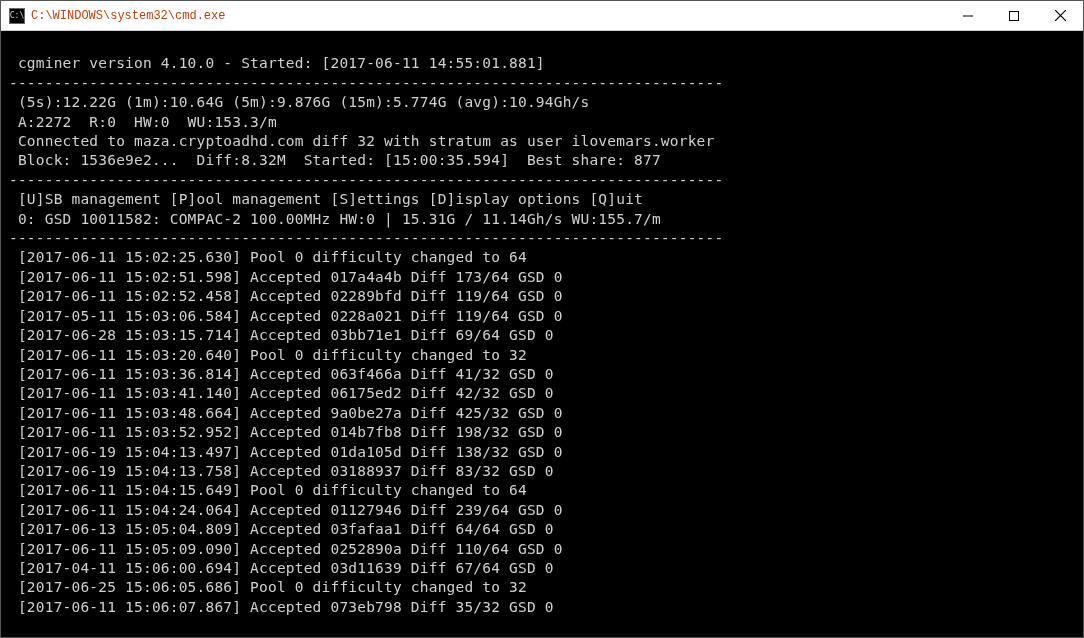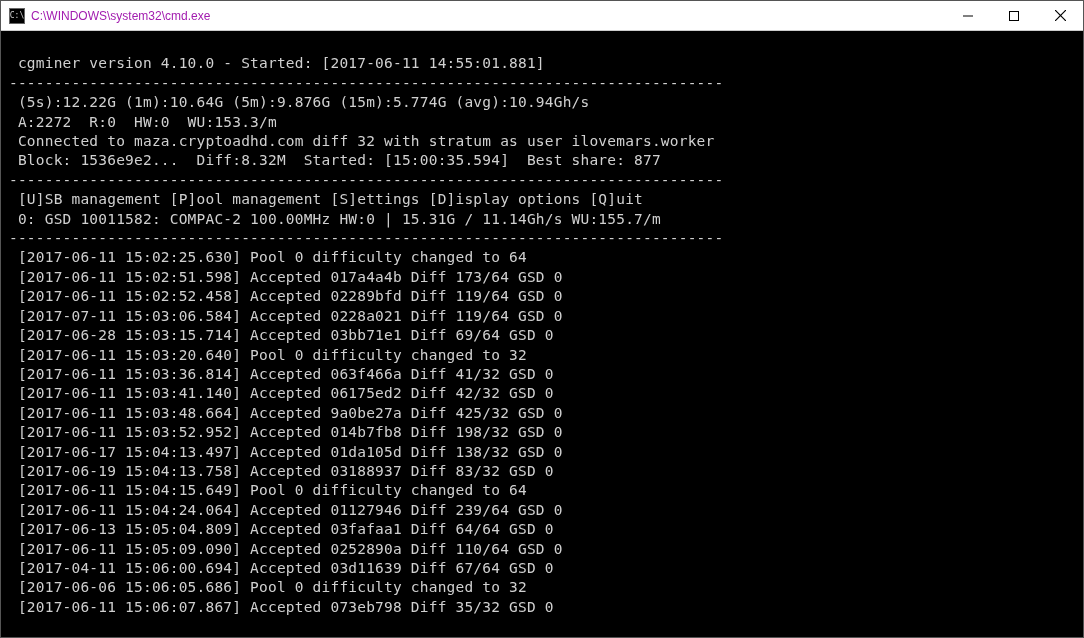--- a/index.html
+++ b/index.html
@@ -37,23 +37,23 @@
     border: 1px solid #666;
     position: relative;
     display: inline-flex;
     align-items: center;
     justify-content: center;
     font-size: 8px;
     color: #ccc;
     font-family: monospace;
   }
   .titlebar-title {
-    font-family: Liberation Sans, sans-serif;
+    font-family: Liberation Mono, monospace;
     font-size: 12px;
-    color: #a21caf;
+    color: #c2410c;
     flex: 1;
   }
   .titlebar-buttons {
     display: flex;
     height: 100%;
   }
   .titlebar-btn {
     width: 46px;
     height: 100%;
     display: flex;
@@ -113,30 +113,30 @@
 <span class="line"> A:2272  R:0  HW:0  WU:153.3/m</span>
 <span class="line"> Connected to maza.cryptoadhd.com diff 32 with stratum as user ilovemars.worker</span>
 <span class="line"> Block: 1536e9e2...  Diff:8.32M  Started: [15:00:35.594]  Best share: 877</span>
 <span class="line">--------------------------------------------------------------------------------</span>
 <span class="line"> [U]SB management [P]ool management [S]ettings [D]isplay options [Q]uit</span>
 <span class="line"> 0: GSD 10011582: COMPAC-2 100.00MHz HW:0 | 15.31G / 11.14Gh/s WU:155.7/m</span>
 <span class="line">--------------------------------------------------------------------------------</span>
 <span class="line"> [2017-06-11 15:02:25.630] Pool 0 difficulty changed to 64</span>
 <span class="line"> [2017-06-11 15:02:51.598] Accepted 017a4a4b Diff 173/64 GSD 0</span>
 <span class="line"> [2017-06-11 15:02:52.458] Accepted 02289bfd Diff 119/64 GSD 0</span>
-<span class="line"> [2017-07-11 15:03:06.584] Accepted 0228a021 Diff 119/64 GSD 0</span>
+<span class="line"> [2017-05-11 15:03:06.584] Accepted 0228a021 Diff 119/64 GSD 0</span>
 <span class="line"> [2017-06-28 15:03:15.714] Accepted 03bb71e1 Diff 69/64 GSD 0</span>
 <span class="line"> [2017-06-11 15:03:20.640] Pool 0 difficulty changed to 32</span>
 <span class="line"> [2017-06-11 15:03:36.814] Accepted 063f466a Diff 41/32 GSD 0</span>
 <span class="line"> [2017-06-11 15:03:41.140] Accepted 06175ed2 Diff 42/32 GSD 0</span>
 <span class="line"> [2017-06-11 15:03:48.664] Accepted 9a0be27a Diff 425/32 GSD 0</span>
 <span class="line"> [2017-06-11 15:03:52.952] Accepted 014b7fb8 Diff 198/32 GSD 0</span>
-<span class="line"> [2017-06-17 15:04:13.497] Accepted 01da105d Diff 138/32 GSD 0</span>
+<span class="line"> [2017-06-19 15:04:13.497] Accepted 01da105d Diff 138/32 GSD 0</span>
 <span class="line"> [2017-06-19 15:04:13.758] Accepted 03188937 Diff 83/32 GSD 0</span>
 <span class="line"> [2017-06-11 15:04:15.649] Pool 0 difficulty changed to 64</span>
 <span class="line"> [2017-06-11 15:04:24.064] Accepted 01127946 Diff 239/64 GSD 0</span>
 <span class="line"> [2017-06-13 15:05:04.809] Accepted 03fafaa1 Diff 64/64 GSD 0</span>
 <span class="line"> [2017-06-11 15:05:09.090] Accepted 0252890a Diff 110/64 GSD 0</span>
 <span class="line"> [2017-04-11 15:06:00.694] Accepted 03d11639 Diff 67/64 GSD 0</span>
-<span class="line"> [2017-06-06 15:06:05.686] Pool 0 difficulty changed to 32</span>
+<span class="line"> [2017-06-25 15:06:05.686] Pool 0 difficulty changed to 32</span>
 <span class="line"> [2017-06-11 15:06:07.867] Accepted 073eb798 Diff 35/32 GSD 0</span>
 </div>
 </div>
 
 </body></html>

